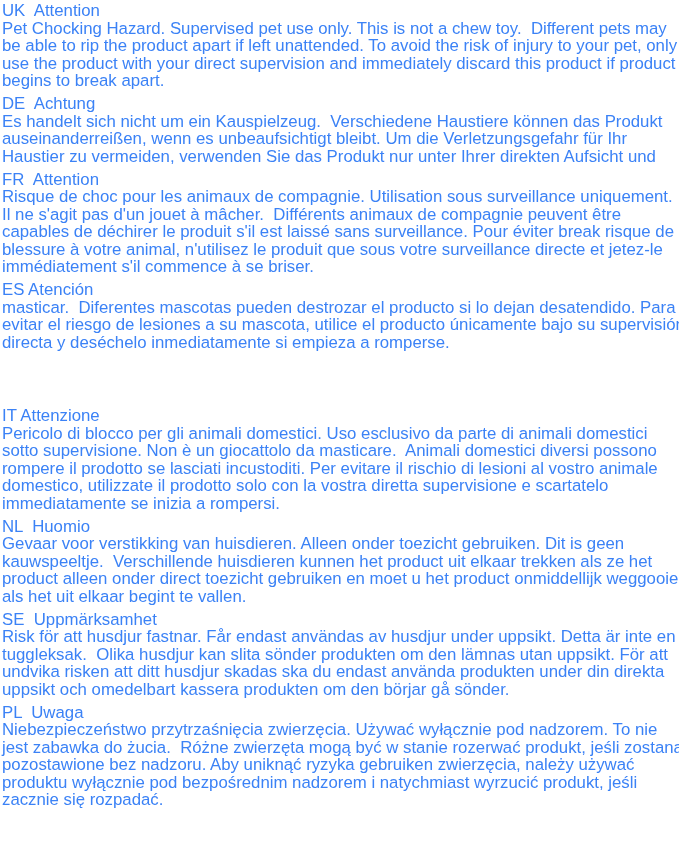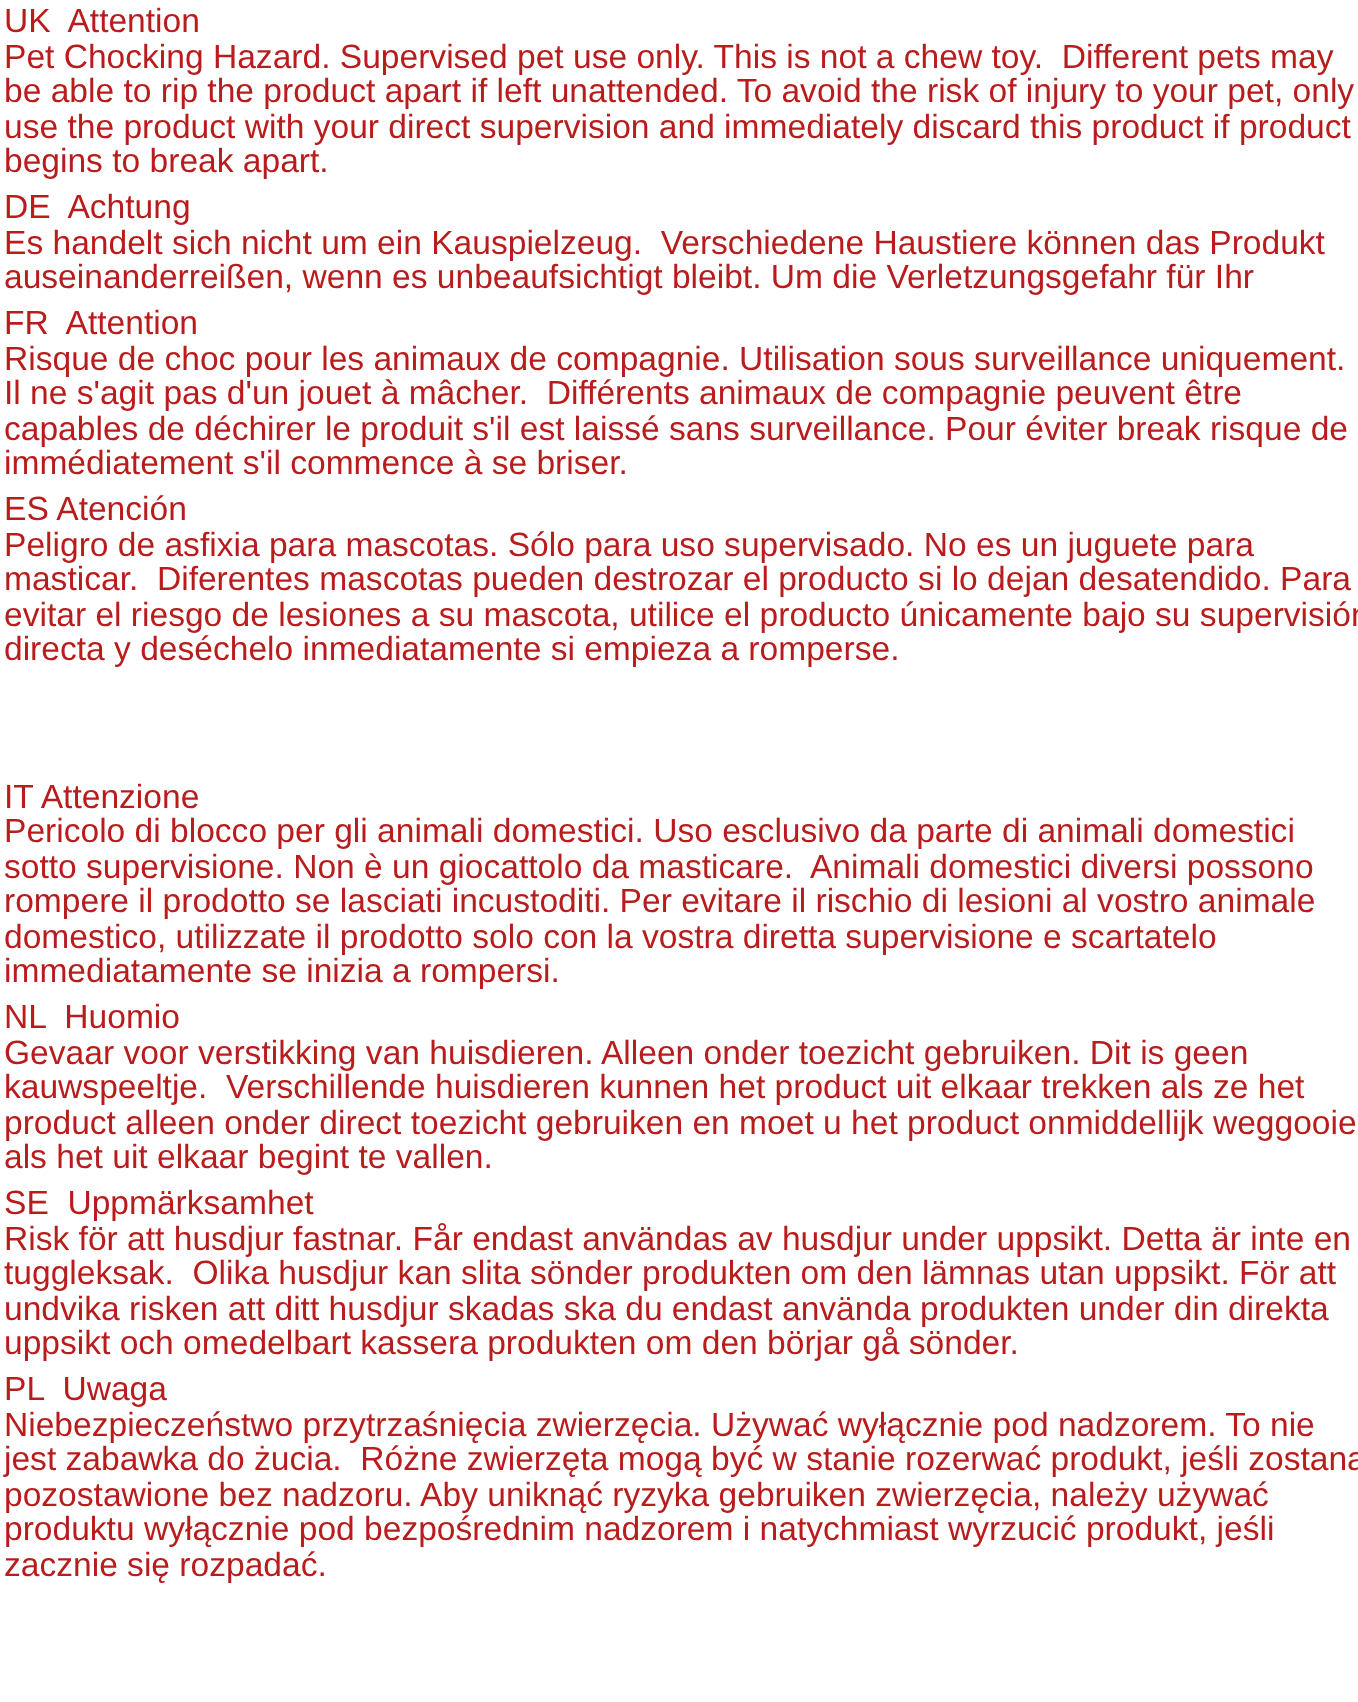--- a/index.html
+++ b/index.html
@@ -11,21 +11,21 @@
     width: 679px;
     height: 851px;
     overflow: hidden;
   }
   .doc {
     box-sizing: border-box;
     padding: 2px 0 4px 2px;
     font-family: "Liberation Sans", sans-serif;
     font-size: 16.8px;
     line-height: 17.5px;
-    color: #b91c1c;
+    color: #3b82f6;
     -webkit-font-smoothing: antialiased;
   }
   .sec {
     margin: 0 0 5.5px 0;
   }
   .sec.sec-big-gap {
     margin-bottom: 56px;
   }
   .line {
     white-space: pre;
@@ -41,33 +41,34 @@
     <div class="line">Pet Chocking Hazard. Supervised pet use only. This is not a chew toy.  Different pets may</div>
     <div class="line">be able to rip the product apart if left unattended. To avoid the risk of injury to your pet, only</div>
     <div class="line">use the product with your direct supervision and immediately discard this product if product</div>
     <div class="line">begins to break apart.</div>
   </div>
 
   <div class="sec">
     <div class="line">DE  Achtung</div>
     <div class="line">Es handelt sich nicht um ein Kauspielzeug.  Verschiedene Haustiere können das Produkt</div>
     <div class="line">auseinanderreißen, wenn es unbeaufsichtigt bleibt. Um die Verletzungsgefahr für Ihr</div>
+    <div class="line">Haustier zu vermeiden, verwenden Sie das Produkt nur unter Ihrer direkten Aufsicht und</div>
   </div>
 
   <div class="sec">
     <div class="line">FR  Attention</div>
     <div class="line">Risque de choc pour les animaux de compagnie. Utilisation sous surveillance uniquement.</div>
     <div class="line">Il ne s'agit pas d'un jouet à mâcher.  Différents animaux de compagnie peuvent être</div>
     <div class="line">capables de déchirer le produit s'il est laissé sans surveillance. Pour éviter break risque de</div>
+    <div class="line">blessure à votre animal, n'utilisez le produit que sous votre surveillance directe et jetez-le</div>
     <div class="line">immédiatement s'il commence à se briser.</div>
   </div>
 
   <div class="sec sec-big-gap">
     <div class="line">ES Atención</div>
-    <div class="line">Peligro de asfixia para mascotas. Sólo para uso supervisado. No es un juguete para</div>
     <div class="line">masticar.  Diferentes mascotas pueden destrozar el producto si lo dejan desatendido. Para</div>
     <div class="line">evitar el riesgo de lesiones a su mascota, utilice el producto únicamente bajo su supervisión</div>
     <div class="line">directa y deséchelo inmediatamente si empieza a romperse.</div>
   </div>
 
   <div class="sec">
     <div class="line">IT Attenzione</div>
     <div class="line">Pericolo di blocco per gli animali domestici. Uso esclusivo da parte di animali domestici</div>
     <div class="line">sotto supervisione. Non è un giocattolo da masticare.  Animali domestici diversi possono</div>
     <div class="line">rompere il prodotto se lasciati incustoditi. Per evitare il rischio di lesioni al vostro animale</div>

